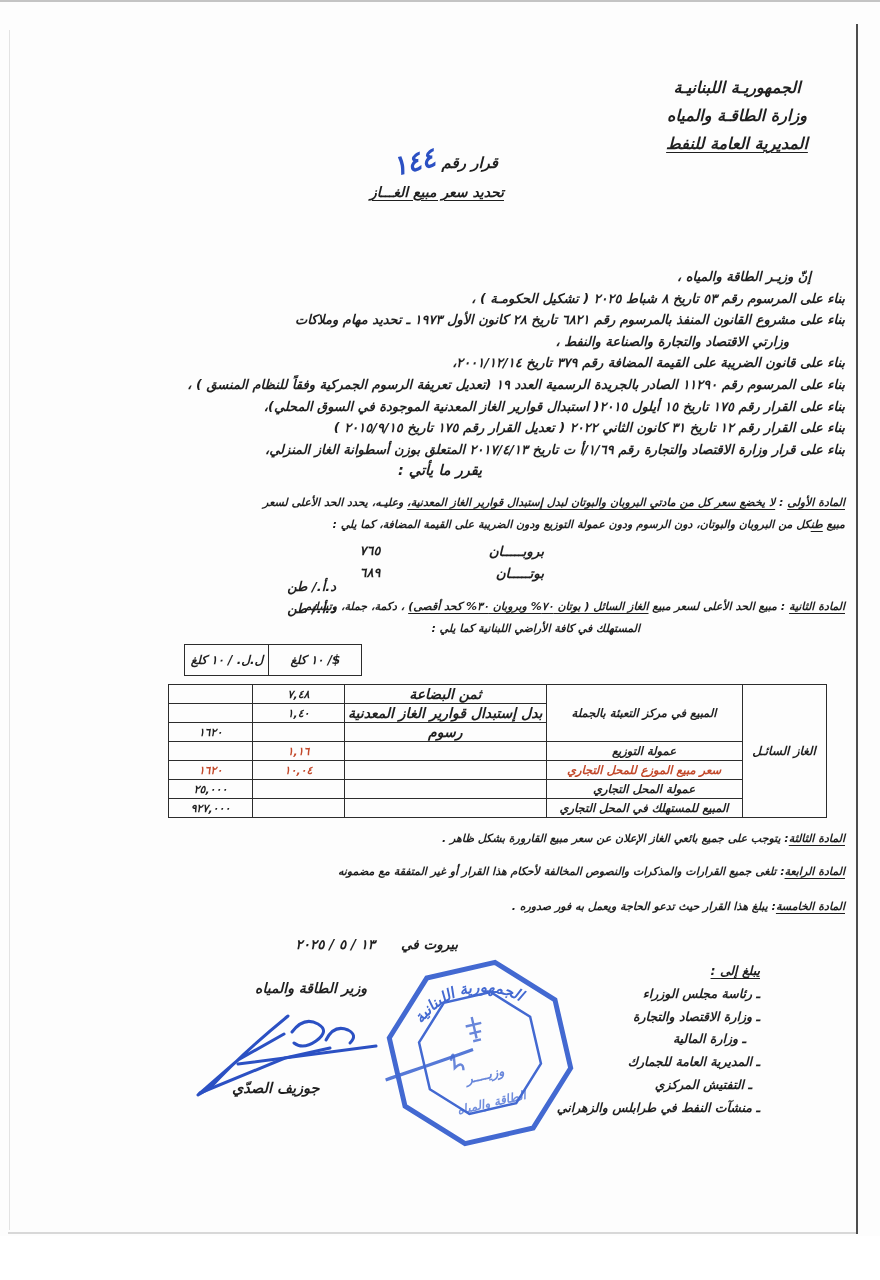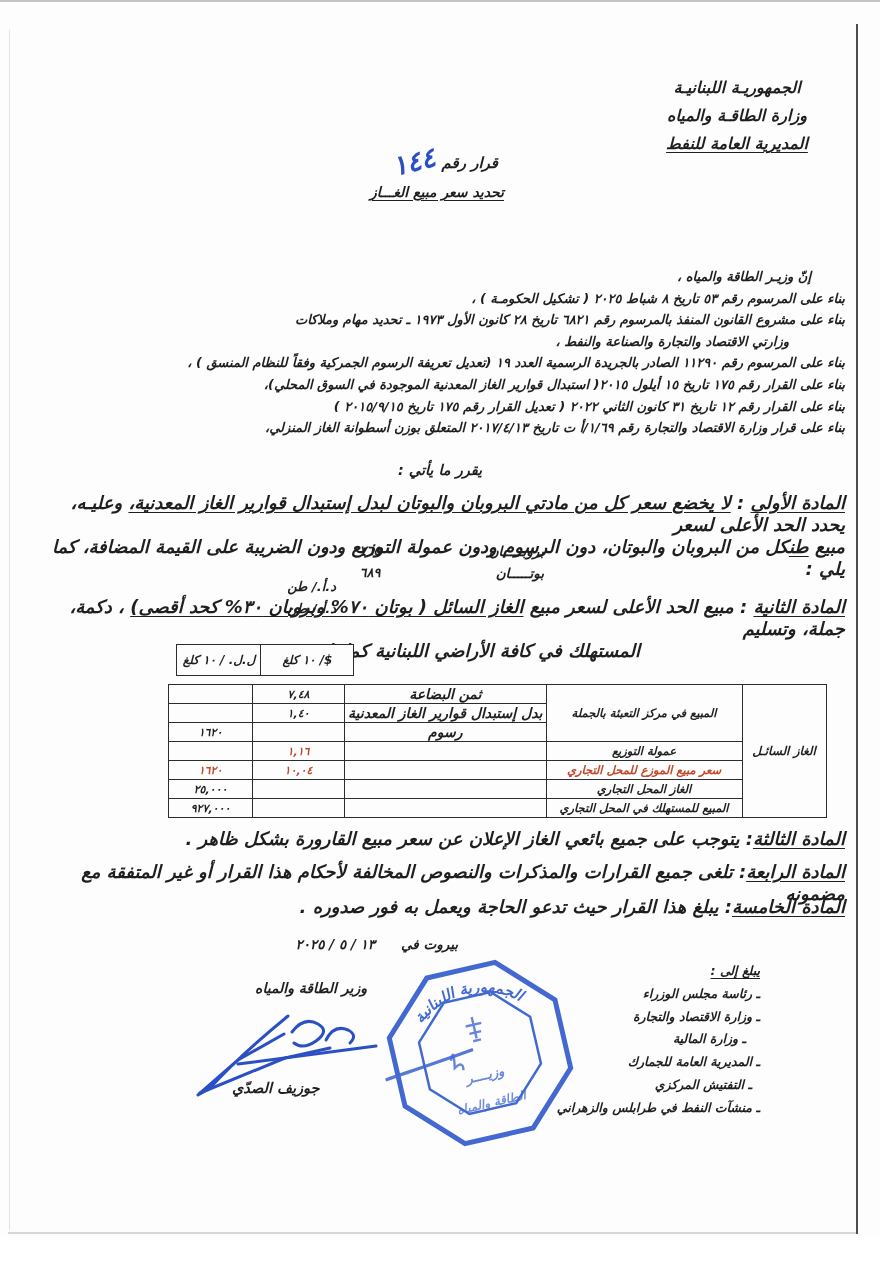--- a/index.html
+++ b/index.html
@@ -22,32 +22,32 @@
   #decision-label{font-size:15px;font-weight:700;padding-top:8px;}
   #decision-number{color:#2b50c3;font-size:27px;font-weight:700;transform:rotate(-14deg);letter-spacing:2px;}
   #decision-subject{left:322px;top:184px;width:230px;text-align:center;font-size:14px;font-weight:700;}
   
   #preamble{right:35px;top:222px;width:812px;text-align:right;font-size:13px;line-height:21.6px;font-weight:700;margin-top:44px;}
   .indent1{padding-right:34px;}
   .indent2{padding-right:56px;}
   
   #decides{left:340px;top:462px;width:200px;text-align:center;font-size:14.5px;font-weight:700;}
   
-  .article{right:35px;width:812px;text-align:right;font-size:18px;line-height:22px;font-weight:700;}
+  .article{right:35px;width:812px;text-align:right;font-size:11px;line-height:22px;font-weight:700;}
   #article1{top:492px;}
   #article2{top:596px;}
   #article3{top:828px;}
   #article4{top:861px;}
   #article5{top:896px;}
   .art-label{font-weight:700;text-decoration:underline;text-underline-offset:3px;}
   .price-name{position:absolute;right:336px;font-size:13.5px;font-weight:700;}
   .price-value{position:absolute;left:348px;width:44px;text-align:center;font-size:13px;font-weight:700;}
   .price-unit{position:absolute;left:252px;width:84px;text-align:right;font-size:13px;font-weight:700;margin-top:36px;}
   
-  #tbl-header{left:176px;top:644px;display:flex;flex-direction:row;}
+  #tbl-header{left:184px;top:644px;display:flex;flex-direction:row;}
   .tbl-h-cell{border:1.6px solid #2c2c2c;height:30px;display:flex;align-items:center;justify-content:center;
               font-size:12px;font-weight:700;direction:rtl;background:#fdfdfd;}
   #tbl-h-lbp{width:84px;}
   #tbl-h-usd{width:92px;margin-left:-1.6px;}
   #tbl-wrap{left:168px;top:684px;}
   table.price-table{border-collapse:collapse;direction:rtl;table-layout:fixed;background:#fdfdfd;}
   table.price-table td{border:1.4px solid #2c2c2c;text-align:center;vertical-align:middle;
                        font-weight:700;padding:0 3px;overflow:hidden;white-space:nowrap;}
   table.price-table tr{height:19px;}
   td.c-gas{font-size:12px;line-height:16px;white-space:normal;}
@@ -92,20 +92,21 @@
     <span class="ar" id="decision-label">قرار رقم</span>
     <span id="decision-number">١٤٤</span>
   </div>
   <div class="abs ar u b" id="decision-subject">تحديد سعر مبيع الغـــاز</div>
 
   <div class="abs ar" id="preamble">
     <div class="indent1">إنّ وزيـر الطاقة والمياه ،</div>
     <div>بناء على المرسوم رقم ٥٣  تاريخ ٨ شباط ٢٠٢٥ ( تشكيل الحكومـة ) ،</div>
     <div>بناء على مشروع القانون المنفذ بالمرسوم رقم ٦٨٢١ تاريخ ٢٨ كانون الأول ١٩٧٣ ـ تحديد مهام وملاكات</div>
     <div class="indent2">وزارتي الاقتصاد والتجارة والصناعة والنفط ،</div>
+    <div>بناء على قانون الضريبة على القيمة المضافة رقم ٣٧٩ تاريخ ٢٠٠١/١٢/١٤،</div>
     <div>بناء على المرسوم رقم ١١٢٩٠ الصادر بالجريدة الرسمية العدد ١٩ (تعديل تعريفة الرسوم الجمركية وفقاً للنظام المنسق ) ،</div>
     <div>بناء على القرار رقم ١٧٥ تاريخ ١٥ أيلول ٢٠١٥( استبدال قوارير الغاز المعدنية  الموجودة في السوق المحلي)،</div>
     <div>بناء على القرار رقم ١٢ تاريخ ٣١ كانون الثاني ٢٠٢٢ ( تعديل القرار رقم ١٧٥ تاريخ ٢٠١٥/٩/١٥ )</div>
     <div>بناء على قرار وزارة الاقتصاد والتجارة رقم ١/٦٩/أ ت تاريخ ٢٠١٧/٤/١٣ المتعلق بوزن أسطوانة الغاز المنزلي،</div>
   </div>
 
   <div class="abs ar" id="decides">يقرر ما يأتي :</div>
 
   <div class="abs article ar" id="article1">
     <div><span class="art-label">المادة الأولى</span><span> : </span><span class="b u">لا يخضع سعر كل من مادتي البروبان والبوتان لبدل إستبدال قوارير الغاز المعدنية،</span><span> وعليـه، يحدد الحد الأعلى  لسعر</span></div>
@@ -166,21 +167,21 @@
         <td class="c-val red">١,١٦</td>
         <td class="c-val"></td>
       </tr>
       <tr>
         <td class="c-main red">سعر مبيع الموزع للمحل التجاري</td>
         <td class="c-sub"></td>
         <td class="c-val red">١٠,٠٤</td>
         <td class="c-val red">١٦٢٠</td>
       </tr>
       <tr>
-        <td class="c-main">الغاز المحل التجاري</td>
+        <td class="c-main">عمولة المحل التجاري</td>
         <td class="c-sub"></td>
         <td class="c-val"></td>
         <td class="c-val">٢٥,٠٠٠</td>
       </tr>
       <tr>
         <td class="c-main">المبيع للمستهلك في المحل التجاري</td>
         <td class="c-sub"></td>
         <td class="c-val"></td>
         <td class="c-val">٩٢٧,٠٠٠</td>
       </tr>

